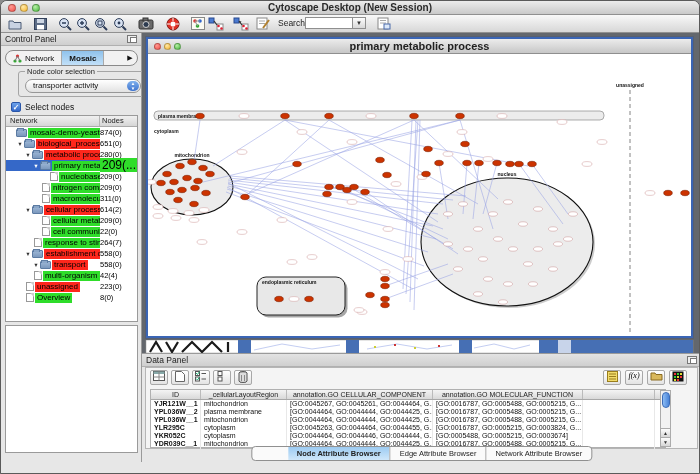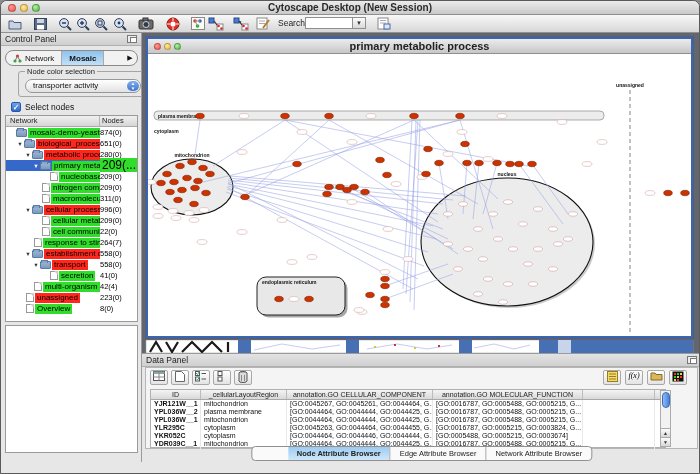--- a/index.html
+++ b/index.html
@@ -323,21 +323,21 @@
             <span class="tri"></span>
             <span class="fico file"></span>
             <span class="chip green">macromolecule</span>
             <span class="tnodes">311(0)</span>
           </div>
           <div class="tree-row">
             <span style="flex: 0 0 auto; width: 18px;"></span>
             <span class="tri">▼</span>
             <span class="fico folder"></span>
             <span class="chip red">cellular process</span>
-            <span class="tnodes">996(0)</span>
+            <span class="tnodes">614(2)</span>
           </div>
           <div class="tree-row">
             <span style="flex: 0 0 auto; width: 26px;"></span>
             <span class="tri"></span>
             <span class="fico file"></span>
             <span class="chip green">cellular metabo</span>
             <span class="tnodes">209(0)</span>
           </div>
           <div class="tree-row">
             <span style="flex: 0 0 auto; width: 26px;"></span>
@@ -359,27 +359,20 @@
             <span class="fico folder"></span>
             <span class="chip red">establishment of lo</span>
             <span class="tnodes">558(0)</span>
           </div>
           <div class="tree-row">
             <span style="flex: 0 0 auto; width: 26px;"></span>
             <span class="tri">▼</span>
             <span class="fico folder"></span>
             <span class="chip red">transport</span>
             <span class="tnodes">558(0)</span>
-          </div>
-          <div class="tree-row">
-            <span style="flex: 0 0 auto; width: 34px;"></span>
-            <span class="tri"></span>
-            <span class="fico file"></span>
-            <span class="chip green">secretion</span>
-            <span class="tnodes">41(0)</span>
           </div>
           <div class="tree-row">
             <span style="flex: 0 0 auto; width: 18px;"></span>
             <span class="tri"></span>
             <span class="fico file"></span>
             <span class="chip green">multi-organism pro</span>
             <span class="tnodes">42(4)</span>
           </div>
           <div class="tree-row">
             <span style="flex: 0 0 auto; width: 10px;"></span>

